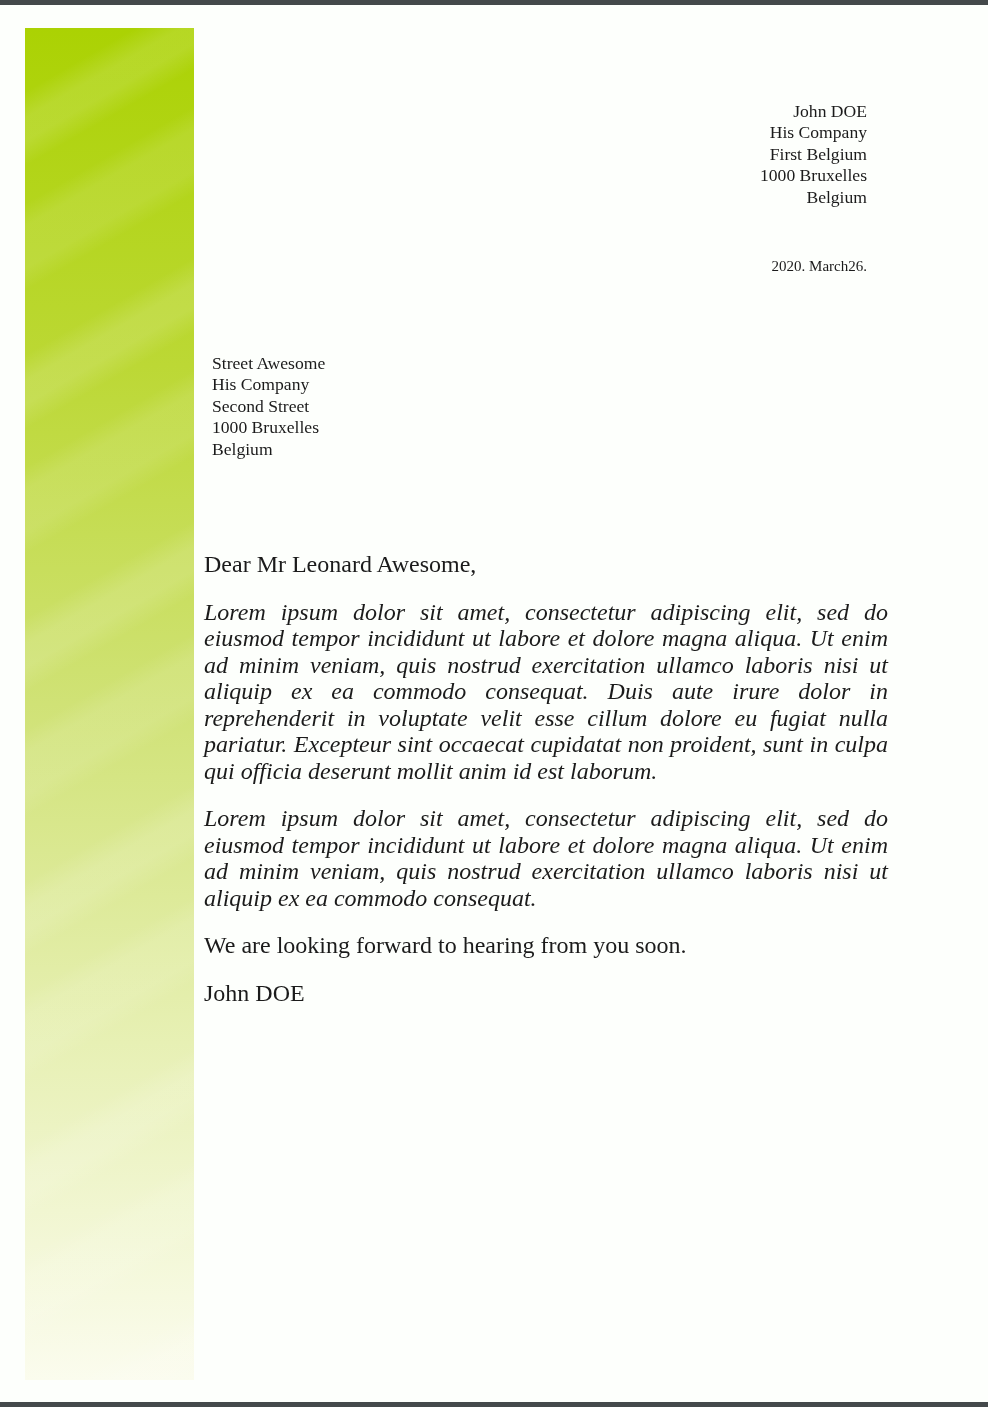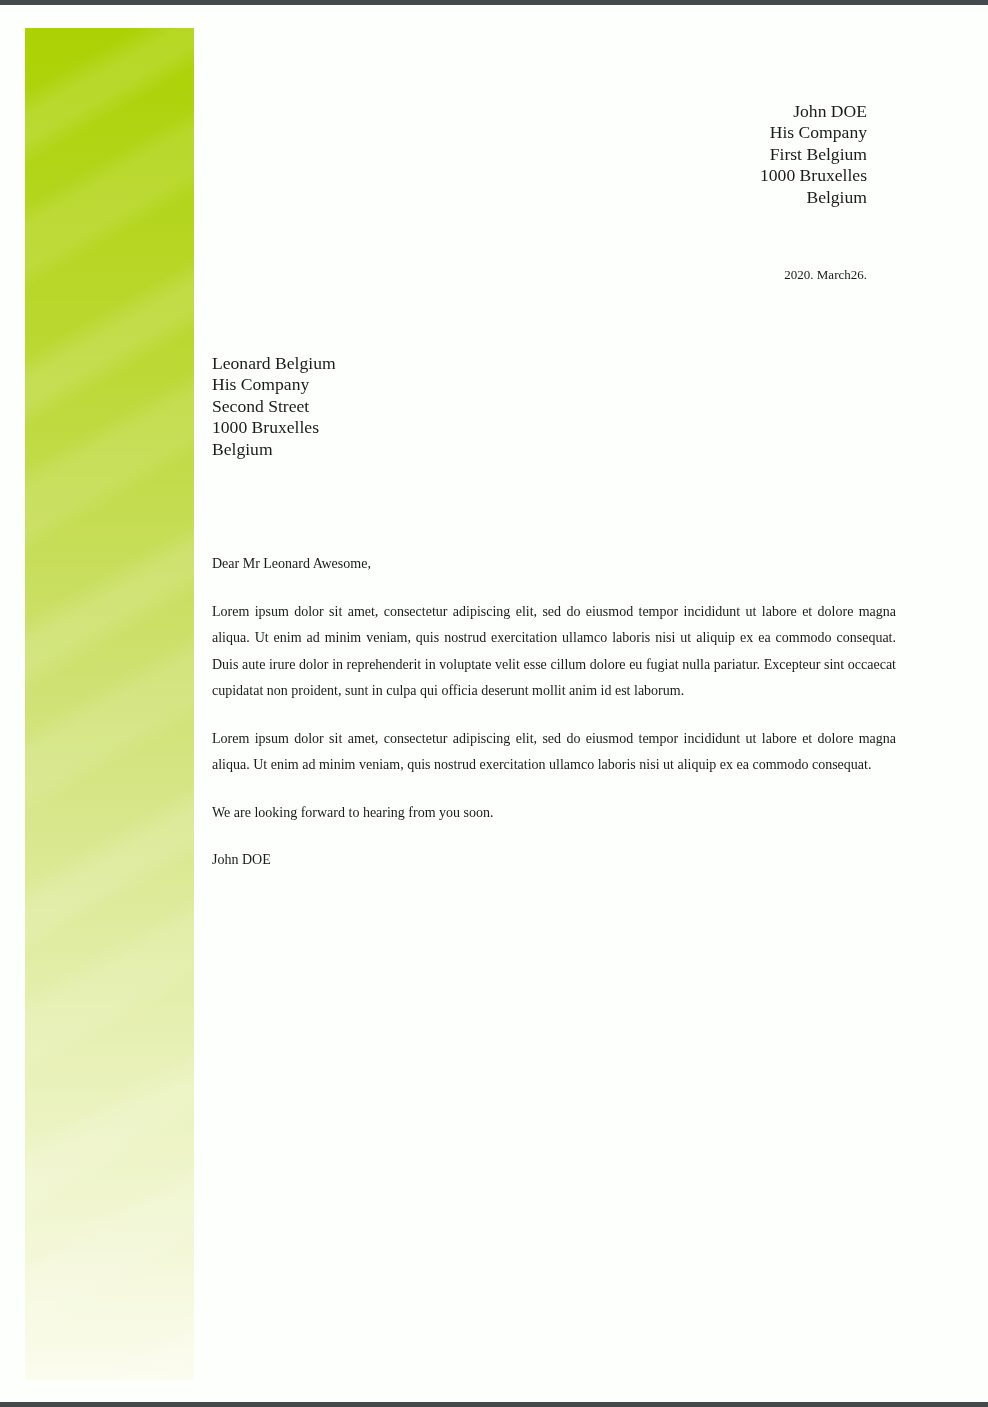--- a/index.html
+++ b/index.html
@@ -34,53 +34,53 @@
         #d0e276 50%,
         #e7f0b4 75%,
         var(--accent-green-bottom) 100%);
   }
   .sender{
     position:absolute;top:101px;right:121px;
     text-align:right;font-size:17.6px;line-height:21.4px;
   }
   .date{
     position:absolute;top:256px;right:121px;
-    font-size:13px;line-height:21.4px;margin-top:8px;
+    font-size:15px;line-height:21.4px;
   }
   .recipient{
     position:absolute;top:353px;left:212px;
     font-size:17.6px;line-height:21.4px;
   }
   .letter-body{
-    position:absolute;top:551px;left:212px;width:684px;
-    font-size:14px;line-height:26.5px;
+    position:absolute;top:551px;left:204px;width:684px;
+    font-size:24px;line-height:26.5px;
   }
   .letter-body p{margin:0 0 21px 0;}
   .salutation{margin:0 0 24px 0;}
-  .para{text-align:justify;}
+  .para{text-align:justify;font-style:italic;}
 </style>
 </head>
 <body>
 
 <div class="edge edge-top"></div>
 
 <div class="sidebar"></div>
 
 <div class="sender">
   <div>John DOE</div>
   <div>His Company</div>
   <div>First Belgium</div>
   <div>1000 Bruxelles</div>
   <div>Belgium</div>
 </div>
 
 <div class="date">2020. March26.</div>
 
 <div class="recipient">
-  <div>Leonard Belgium</div>
+  <div>Street Awesome</div>
   <div>His Company</div>
   <div>Second Street</div>
   <div>1000 Bruxelles</div>
   <div>Belgium</div>
 </div>
 
 <div class="letter-body">
   <p class="salutation">Dear Mr Leonard Awesome,</p>
   <p class="para">Lorem ipsum dolor sit amet, consectetur adipiscing elit, sed do eiusmod tempor incididunt ut labore et dolore magna aliqua. Ut enim ad minim veniam, quis nostrud exercitation ullamco laboris nisi ut aliquip ex ea commodo consequat. Duis aute irure dolor in reprehenderit in voluptate velit esse cillum dolore eu fugiat nulla pariatur. Excepteur sint occaecat cupidatat non proident, sunt in culpa qui officia deserunt mollit anim id est laborum.</p>
   <p class="para">Lorem ipsum dolor sit amet, consectetur adipiscing elit, sed do eiusmod tempor incididunt ut labore et dolore magna aliqua. Ut enim ad minim veniam, quis nostrud exercitation ullamco laboris nisi ut aliquip ex ea commodo consequat.</p>

